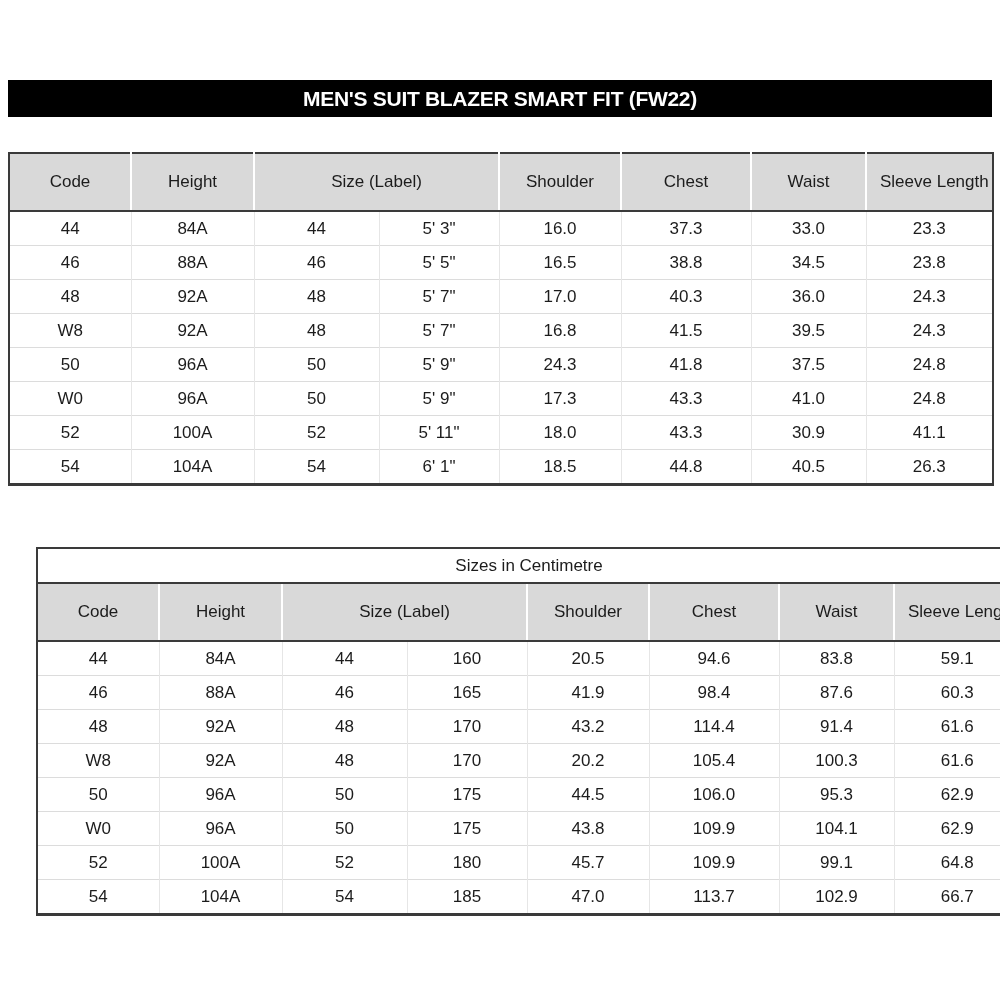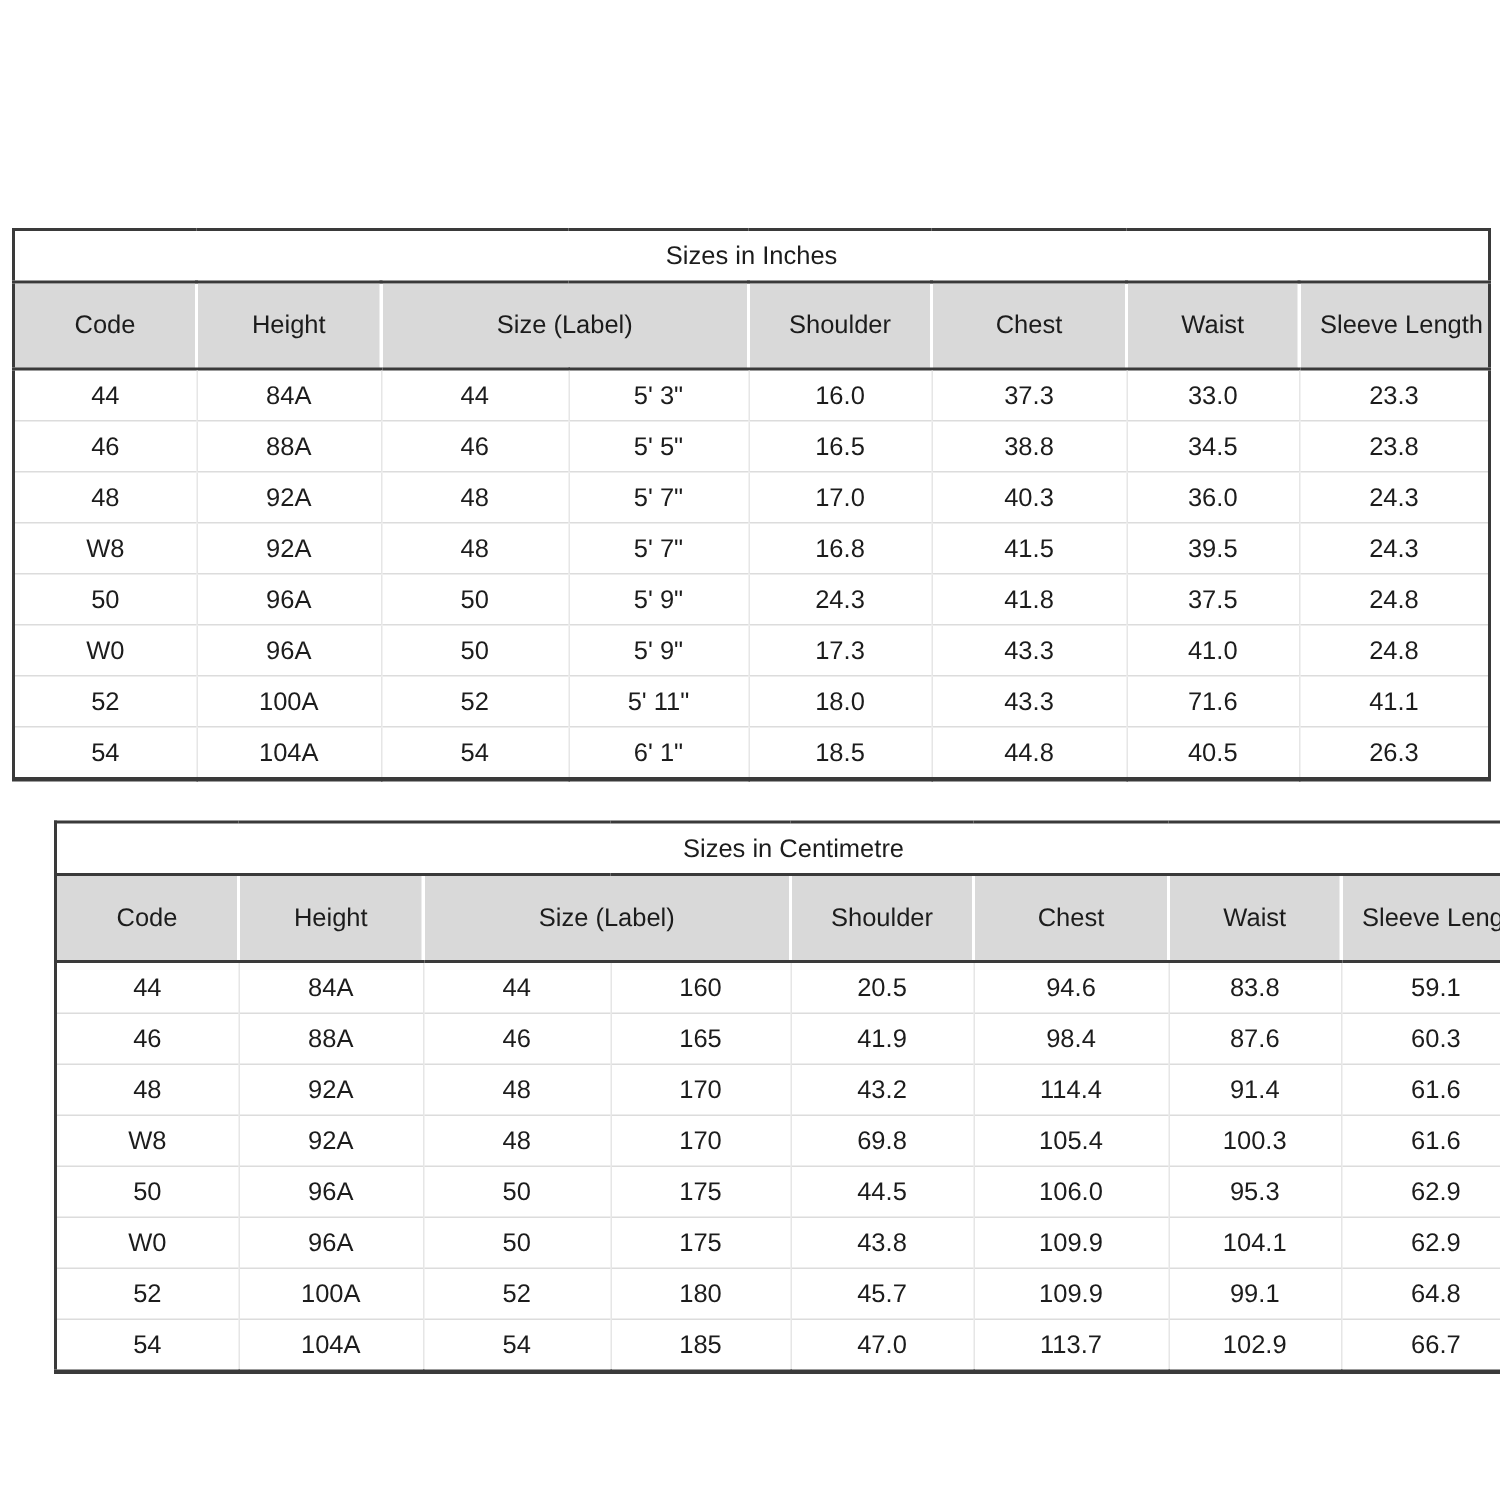--- a/index.html
+++ b/index.html
@@ -74,36 +74,34 @@
     white-space: nowrap;
   }
   tbody tr:first-child td { border-top: none; }
   tbody td:first-child { border-left: none; }
 </style>
 </head>
 <body>
 
 <div class="page">
 
+  <div class="banner">MEN'S SUIT BLAZER SMART FIT (FW22)</div>
 
   <table class="size-table" id="table-inches">
     <colgroup>
       <col style="width:122px">
         <col style="width:123px">
         <col style="width:125px">
         <col style="width:120px">
       <col style="width:122px">
         <col style="width:130px">
         <col style="width:115px">
         <col style="width:127px">
     </colgroup>
     <thead>
-      <tr class="title-row">
-        <th colspan="8">Sizes in Inches</th>
-      </tr>
       <tr class="head-row">
           <th>Code</th>
           <th>Height</th>
           <th colspan="2">Size (Label)</th>
           <th>Shoulder</th>
           <th>Chest</th>
           <th>Waist</th>
           <th>Sleeve Length</th>
         </tr>
     </thead>
@@ -168,21 +166,21 @@
           <td>41.0</td>
           <td>24.8</td>
         </tr>
         <tr>
           <td>52</td>
           <td>100A</td>
           <td>52</td>
           <td>5' 11"</td>
           <td>18.0</td>
           <td>43.3</td>
-          <td>71.6</td>
+          <td>30.9</td>
           <td>41.1</td>
         </tr>
         <tr>
           <td>54</td>
           <td>104A</td>
           <td>54</td>
           <td>6' 1"</td>
           <td>18.5</td>
           <td>44.8</td>
           <td>40.5</td>
@@ -245,21 +243,21 @@
           <td>43.2</td>
           <td>114.4</td>
           <td>91.4</td>
           <td>61.6</td>
         </tr>
         <tr>
           <td>W8</td>
           <td>92A</td>
           <td>48</td>
           <td>170</td>
-          <td>69.8</td>
+          <td>20.2</td>
           <td>105.4</td>
           <td>100.3</td>
           <td>61.6</td>
         </tr>
         <tr>
           <td>50</td>
           <td>96A</td>
           <td>50</td>
           <td>175</td>
           <td>44.5</td>

